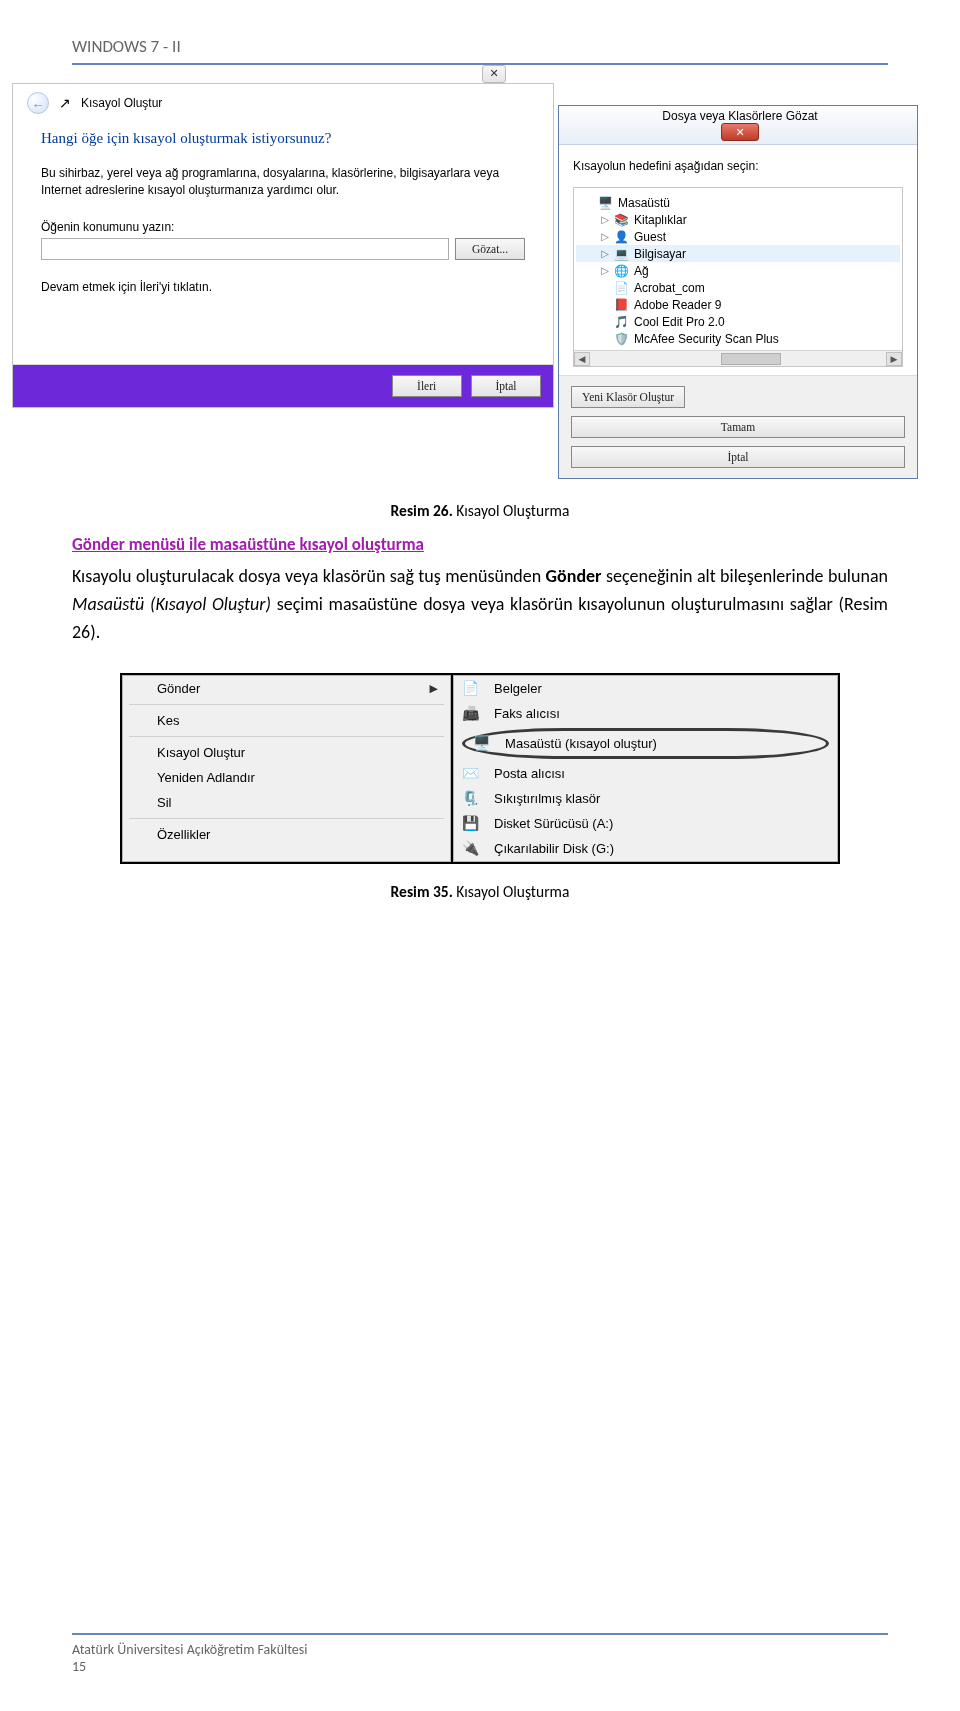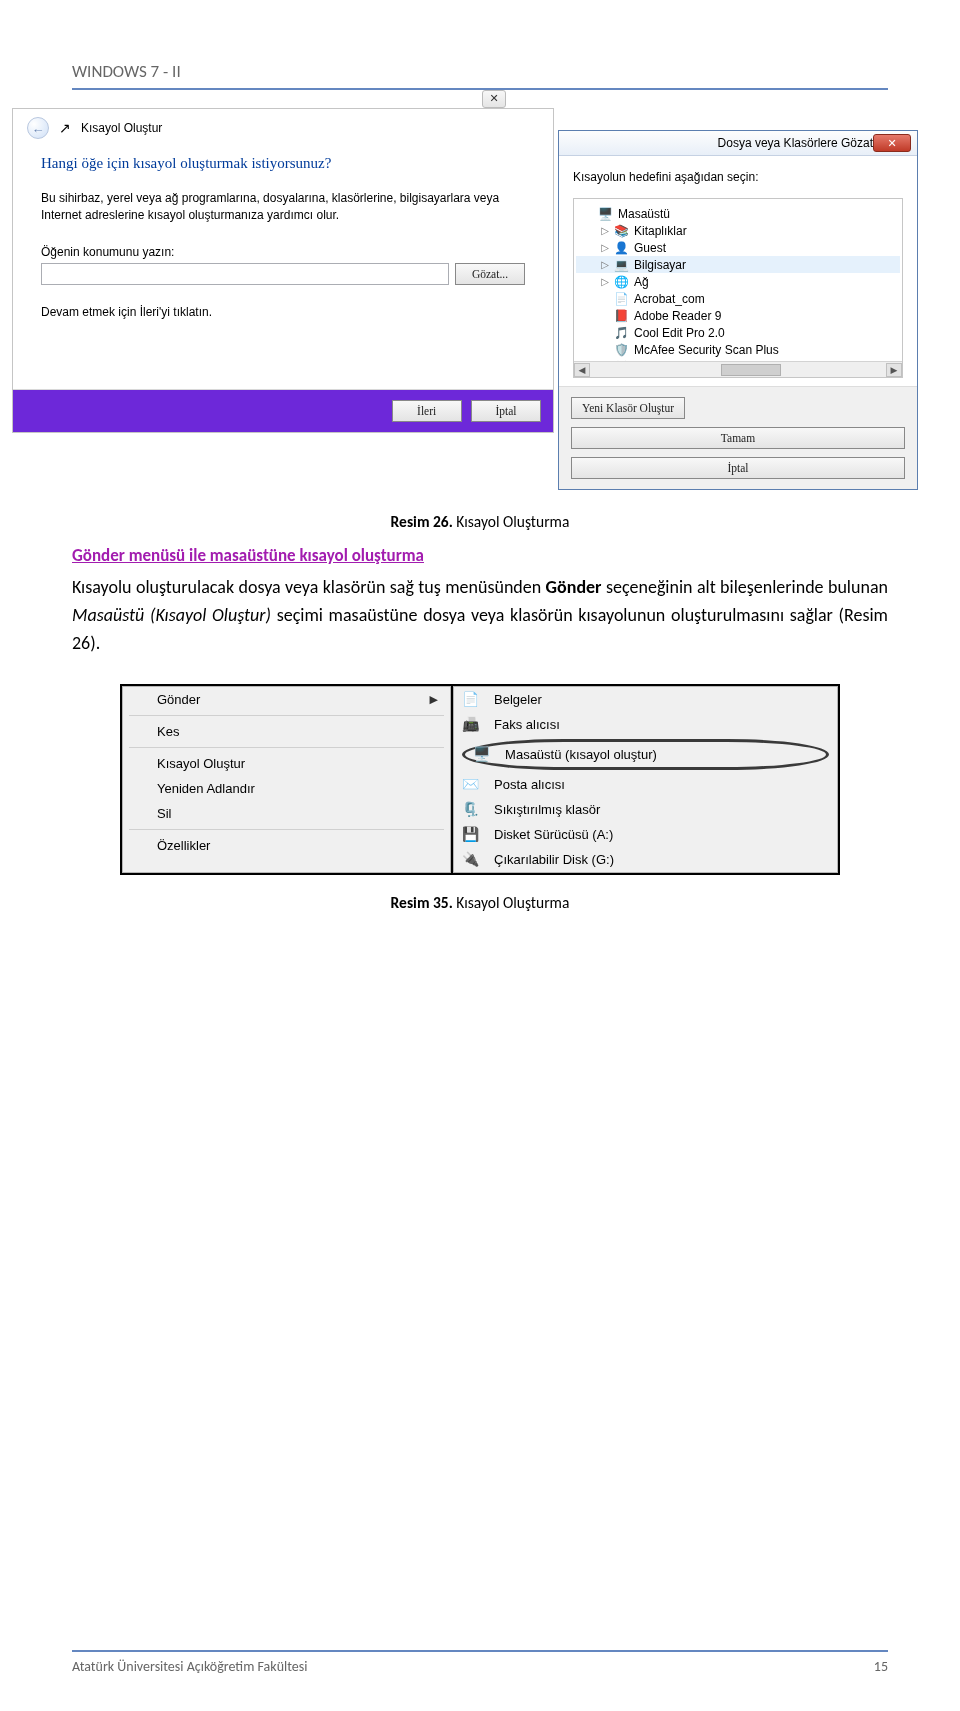--- a/index.html
+++ b/index.html
@@ -5,21 +5,21 @@
   * { box-sizing: border-box; margin: 0; padding: 0; }
   body {
     font-family: Calibri, Arial, sans-serif;
     background: #fff;
     width: 960px;
     margin: 0 auto;
     color: #000;
     font-size: 15px;
   }
   .page {
-    padding: 61px 72px 30px 72px;
+    padding: 36px 72px 30px 72px;
     position: relative;
     min-height: 1711px;
   }
   .header-title {
     font-size: 17px;
     color: #666;
     padding-bottom: 6px;
     border-bottom: 2px solid #6487c0;
     margin-bottom: 18px;
   }
@@ -95,21 +95,21 @@
     width: 360px;
     border: 1px solid #5b7eaf;
     font-family: "Segoe UI", Tahoma, sans-serif;
     font-size: 12px;
     margin-top: 22px;
   }
   .browse-title {
     background: linear-gradient(#fdfdfd,#e8eff8);
     border-bottom: 1px solid #c5d1e3;
     padding: 3px 6px 3px 10px;
-    display: flex; align-items: center; justify-content: flex-end;
+    display: flex; align-items: center; justify-content: center; flex-direction: column;
   }
   .close-x {
     width: 38px; height: 18px;
     background: linear-gradient(#e67a6b,#c03a28);
     border: 1px solid #8a2b1d; border-radius: 3px;
     color: #fff; text-align: center; font-size: 11px; line-height: 16px;
     font-family: Arial;
   }
   .browse-body { padding: 14px 14px 8px 14px; background: #fff; }
   .browse-prompt { margin-bottom: 14px; }
@@ -186,21 +186,21 @@
   .ctx-row.hl {
     border: 3px solid #3a3a3a; border-radius: 50%/90%;
     margin: 2px 8px;
   }
   .ctx-right .ctx-row { padding-left: 40px; }
 
   .page-footer {
     position: absolute; left: 72px; right: 72px; bottom: 36px;
     border-top: 2px solid #6487c0; padding-top: 6px;
     display: flex; justify-content: space-between;
-    color: #666; font-size: 14px;
+    color: #666; font-size: 14px; flex-direction: column;
   }
 </style>
 </head>
 <body>
 
 <div class="page">
   <div class="header-title">WINDOWS 7 - II</div>
 
   <div class="figures-row">
 

